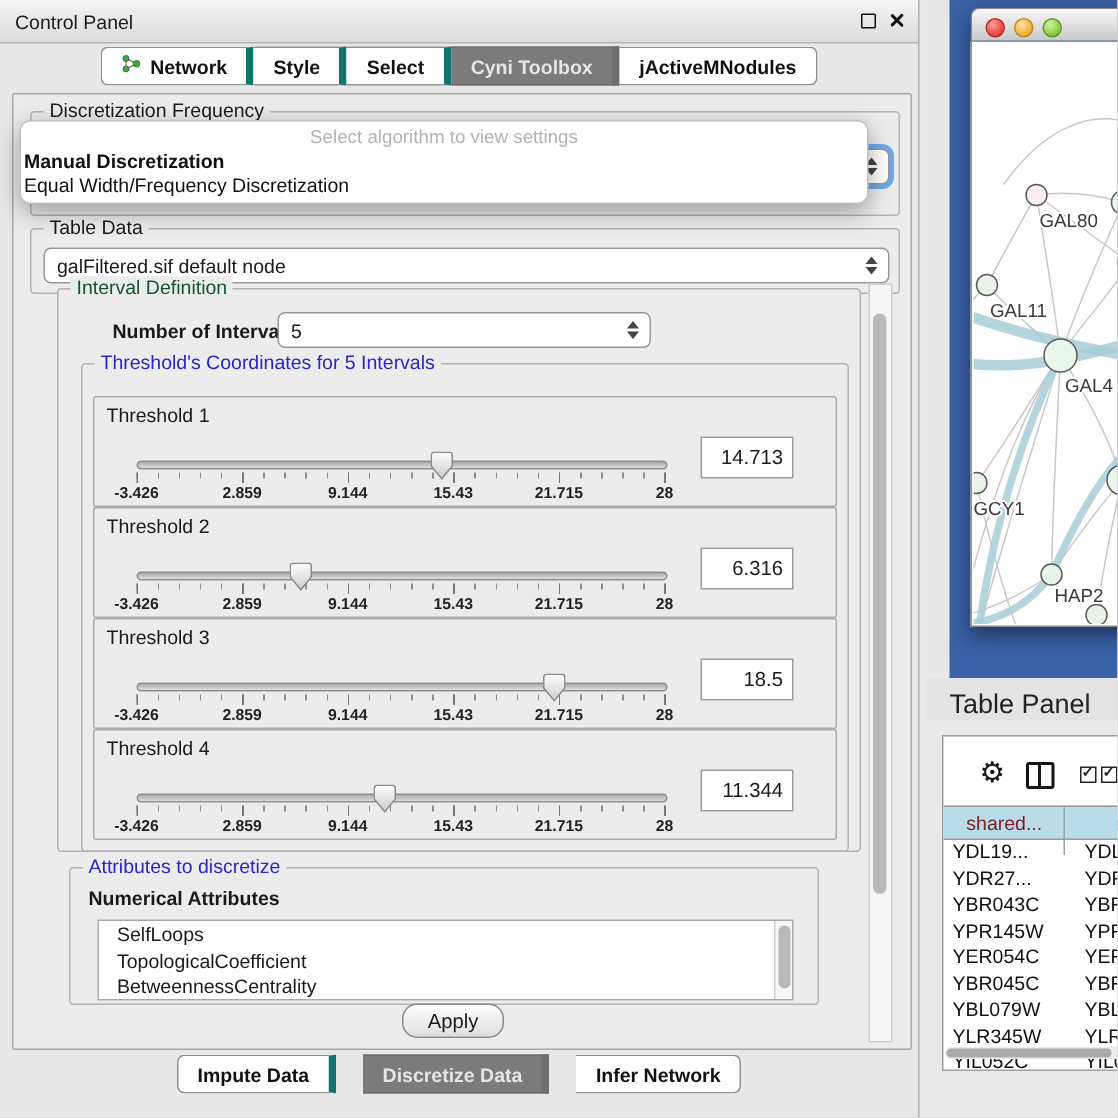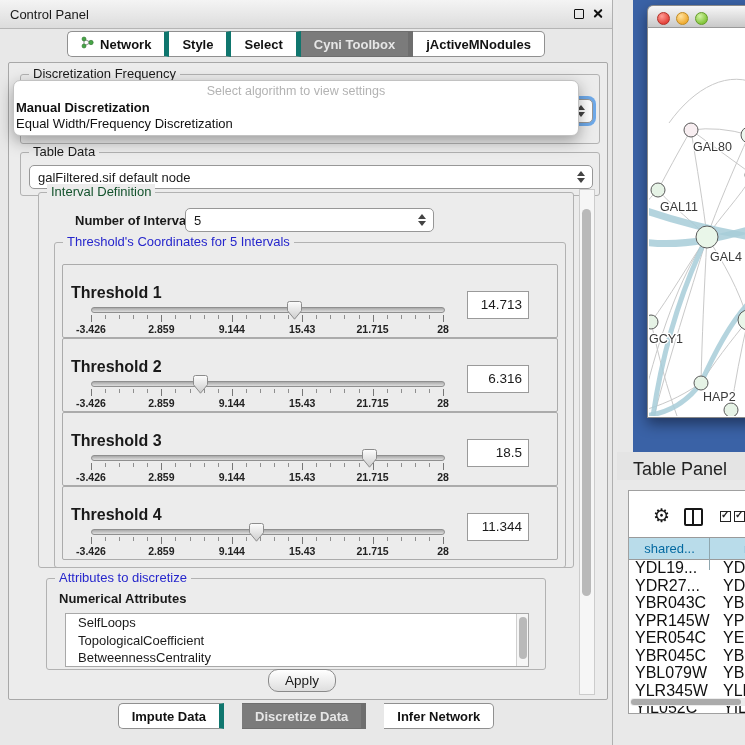--- a/index.html
+++ b/index.html
@@ -42,21 +42,21 @@
 
   
   .popup{left:13px;top:80px;width:564px;height:54px;background:#fff;border:1px solid #c2c2c2;
     border-radius:7px;box-shadow:0 5px 16px rgba(0,0,0,.35);z-index:40;overflow:hidden;}
   .popup .hint{position:absolute;top:3px;left:0;width:100%;text-align:center;font-size:12.5px;color:#b3b3b3;}
   .popup .opt{position:absolute;left:2px;font-size:13px;color:#111;white-space:nowrap;}
   .popup .opt.b{font-weight:bold;}
 
   
   .tpanel{position:absolute;left:62px;width:494px;height:72px;background:#ececec;border:1px solid #ababab;border-radius:2px;}
-  .ttitle{position:absolute;left:8px;top:19px;font-size:16px;font-weight:bold;}
+  .ttitle{position:absolute;left:8px;top:4px;font-size:13px;font-weight:normal;}
   .srange{position:absolute;left:28px;top:36px;width:352px;height:34px;}
   .track{position:absolute;left:0;top:6px;width:352px;height:4px;border:1px solid #8f8f8f;border-radius:3px;
     background:linear-gradient(#a9a9a9,#dedede);}
   .ticks{position:absolute;left:0;top:14px;width:353px;height:7px;
     background-image:
       repeating-linear-gradient(90deg,#777 0 1px,transparent 1px 70.4px),
       repeating-linear-gradient(90deg,#8e8e8e 0 1px,transparent 1px 14.08px);
     background-size:353px 7px,353px 4px;background-repeat:no-repeat;}
   .tlabels{position:absolute;left:0;top:22px;width:352px;height:12px;}
   .tlabels span{position:absolute;transform:translateX(-50%);font-size:10.5px;font-weight:bold;color:#222;white-space:nowrap;}
@@ -86,24 +86,24 @@
   .tp-bar{left:617px;top:452px;width:128px;height:28px;background:#e4e4e4;border-bottom:1px solid #cfcfcf;}
   .tp-title{left:16px;top:7px;font-size:18px;color:#222;}
   .tp-body{left:617px;top:480px;width:128px;height:265px;background:#e9e9e9;}
   .card{position:absolute;left:11px;top:10px;width:200px;height:222px;background:#fff;border:1px solid #a0a0a0;}
   .gear{position:absolute;font-size:19px;color:#161616;line-height:1;}
   .splitcols{position:absolute;width:15px;height:14px;border:2px solid #161616;border-radius:2px;}
   .splitcols::after{content:"";position:absolute;left:6px;top:0;width:2px;height:14px;background:#161616;}
   .cb{position:absolute;width:9px;height:9px;border:1.5px solid #222;}
   .cb::after{content:"\2713";position:absolute;left:0px;top:-3px;font-size:10px;font-weight:bold;color:#222;}
   .th-row{position:absolute;left:0;top:46px;width:100%;height:21px;background:#b9dcea;border-top:1px solid #9a9a9a;border-bottom:1px solid #9a9a9a;}
-  .th-cell{position:absolute;top:0;height:32px;line-height:21px;font-size:13px;color:#0369a1;}
+  .th-cell{position:absolute;top:0;height:32px;line-height:21px;font-size:13px;color:#7f1d1d;}
   .rows{position:absolute;left:0;top:68px;width:100%;}
   .trow{position:relative;height:17.5px;}
-  .trow span{position:absolute;top:0;line-height:17.5px;font-size:16px;color:#101010;white-space:nowrap;}
+  .trow span{position:absolute;top:0;line-height:17.5px;font-size:13px;color:#101010;white-space:nowrap;}
   .hscroll{position:absolute;left:1px;top:207px;width:190px;height:8px;background:#ececec;border-radius:4px;}
   .hthumb{position:absolute;left:1px;top:1px;width:110px;height:6px;background:#ababab;border-radius:3px;}
 
   .field-label{position:absolute;font-size:13px;font-weight:bold;white-space:nowrap;}
   svg text{font-family:"Liberation Sans",sans-serif;}
 </style>
 </head>
 <body>
 
 <svg width="0" height="0" style="position:absolute">

